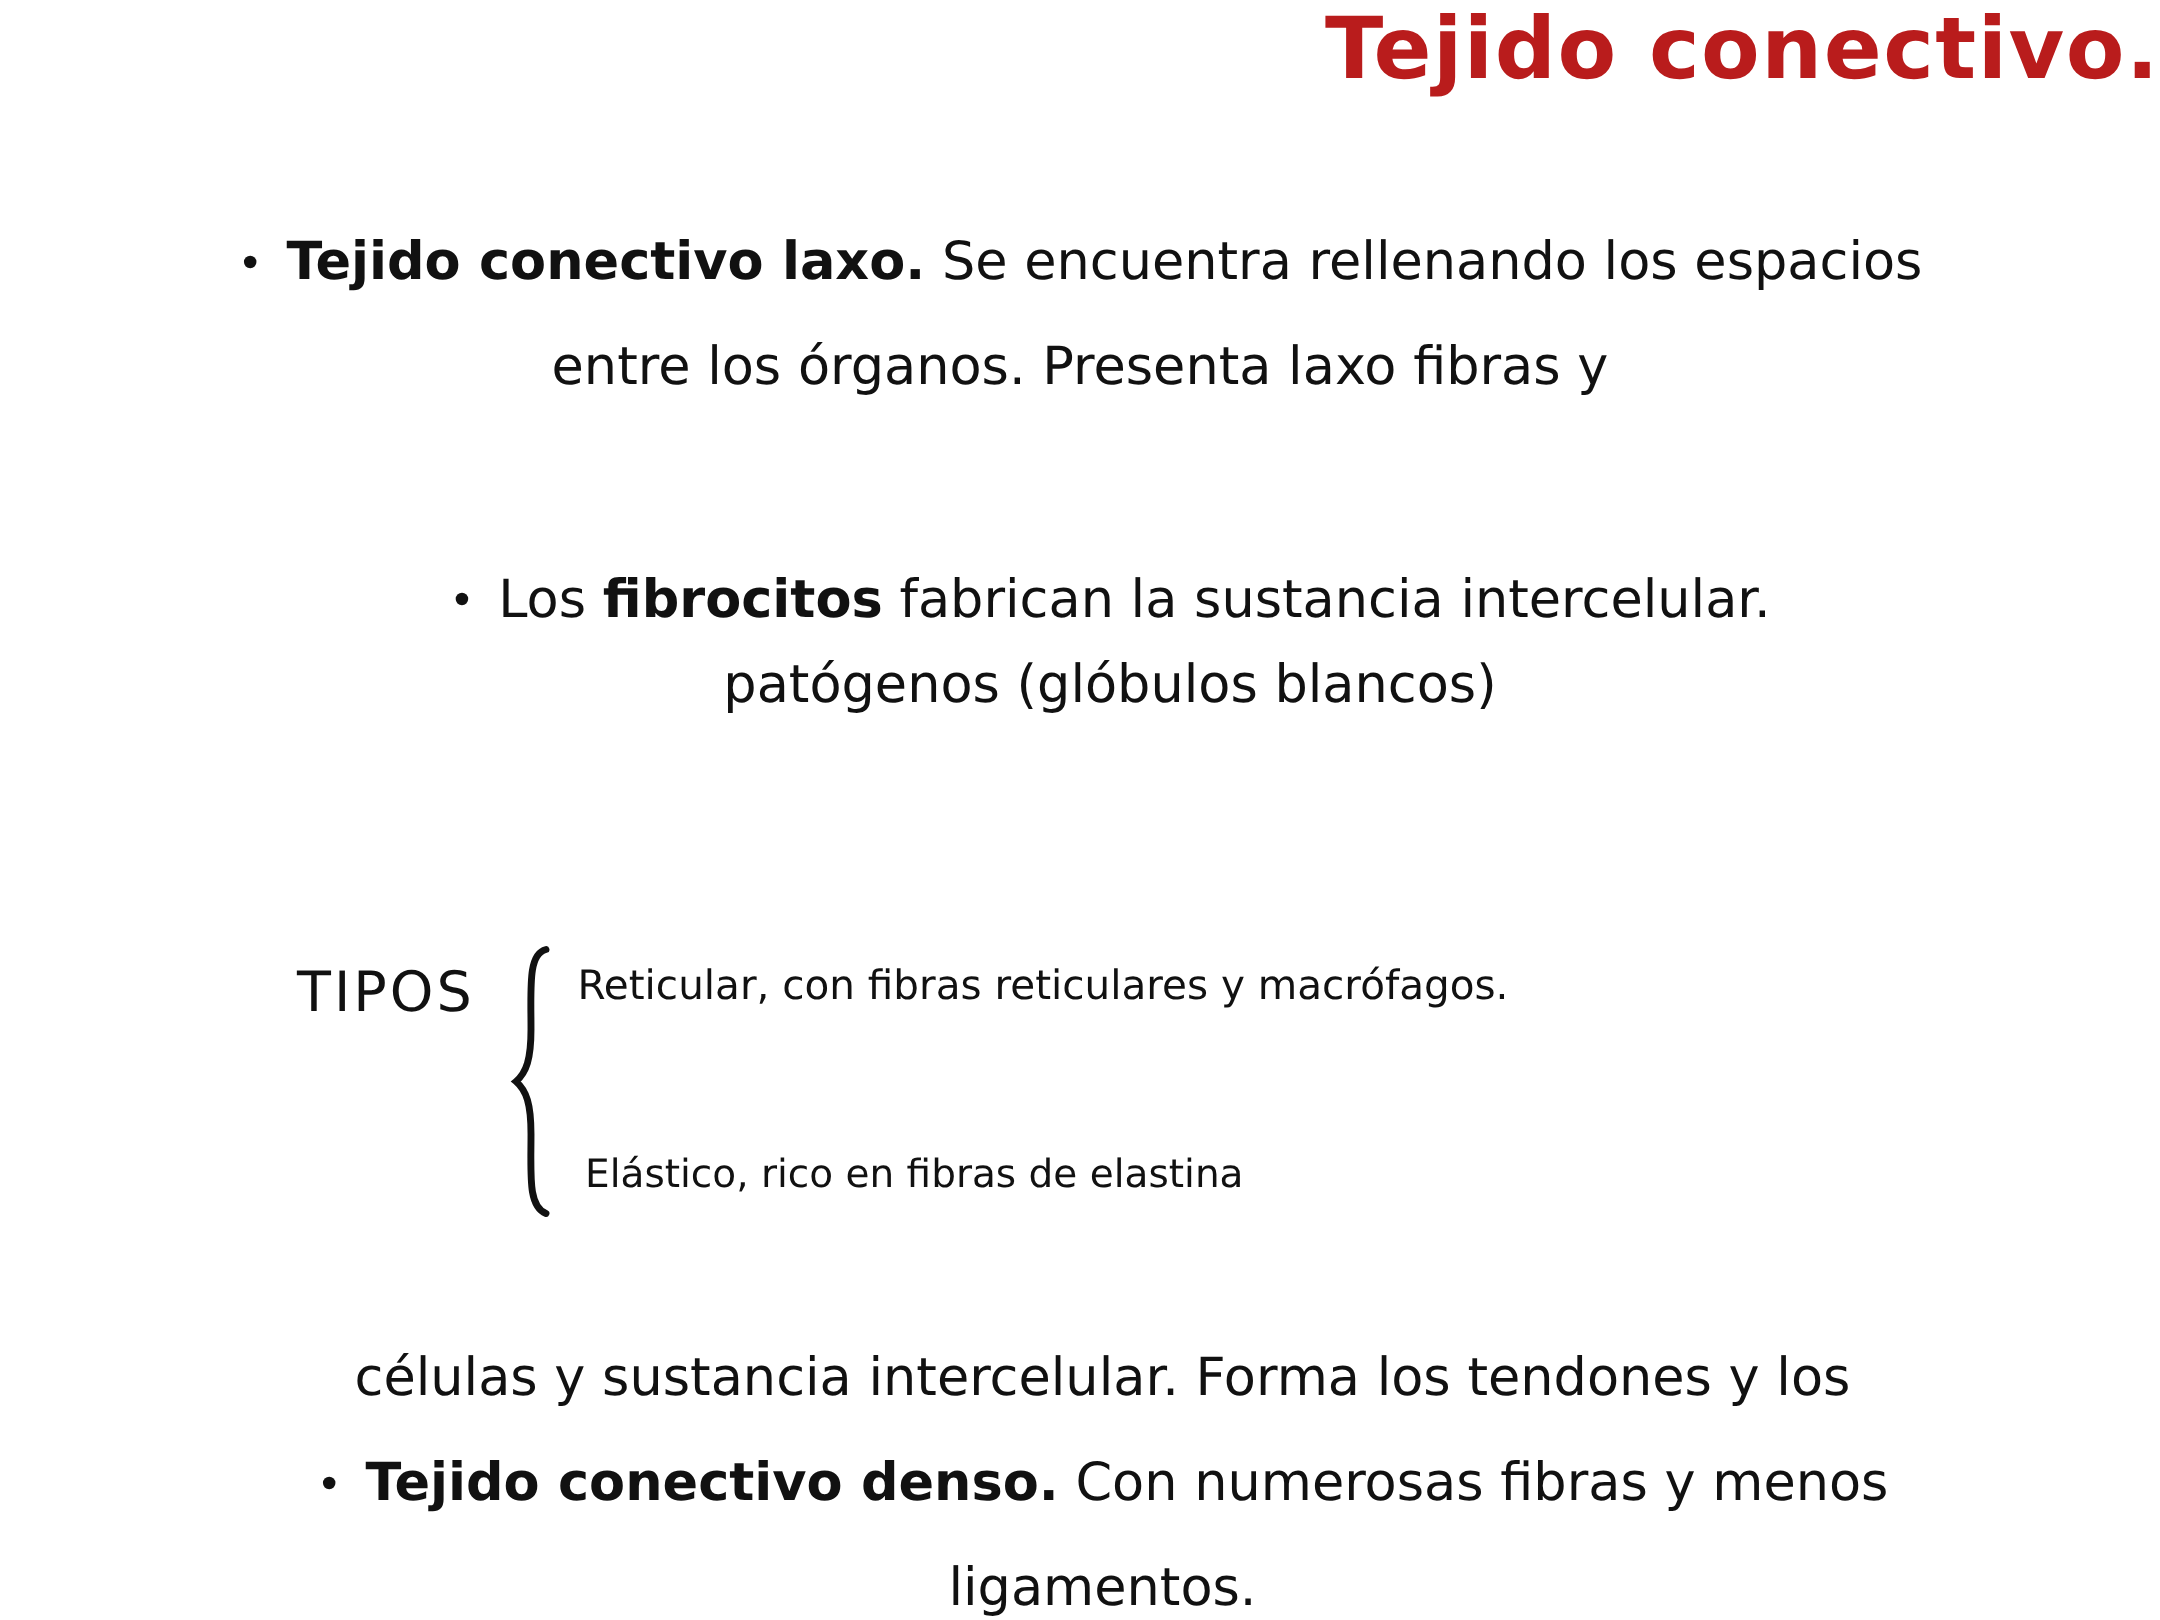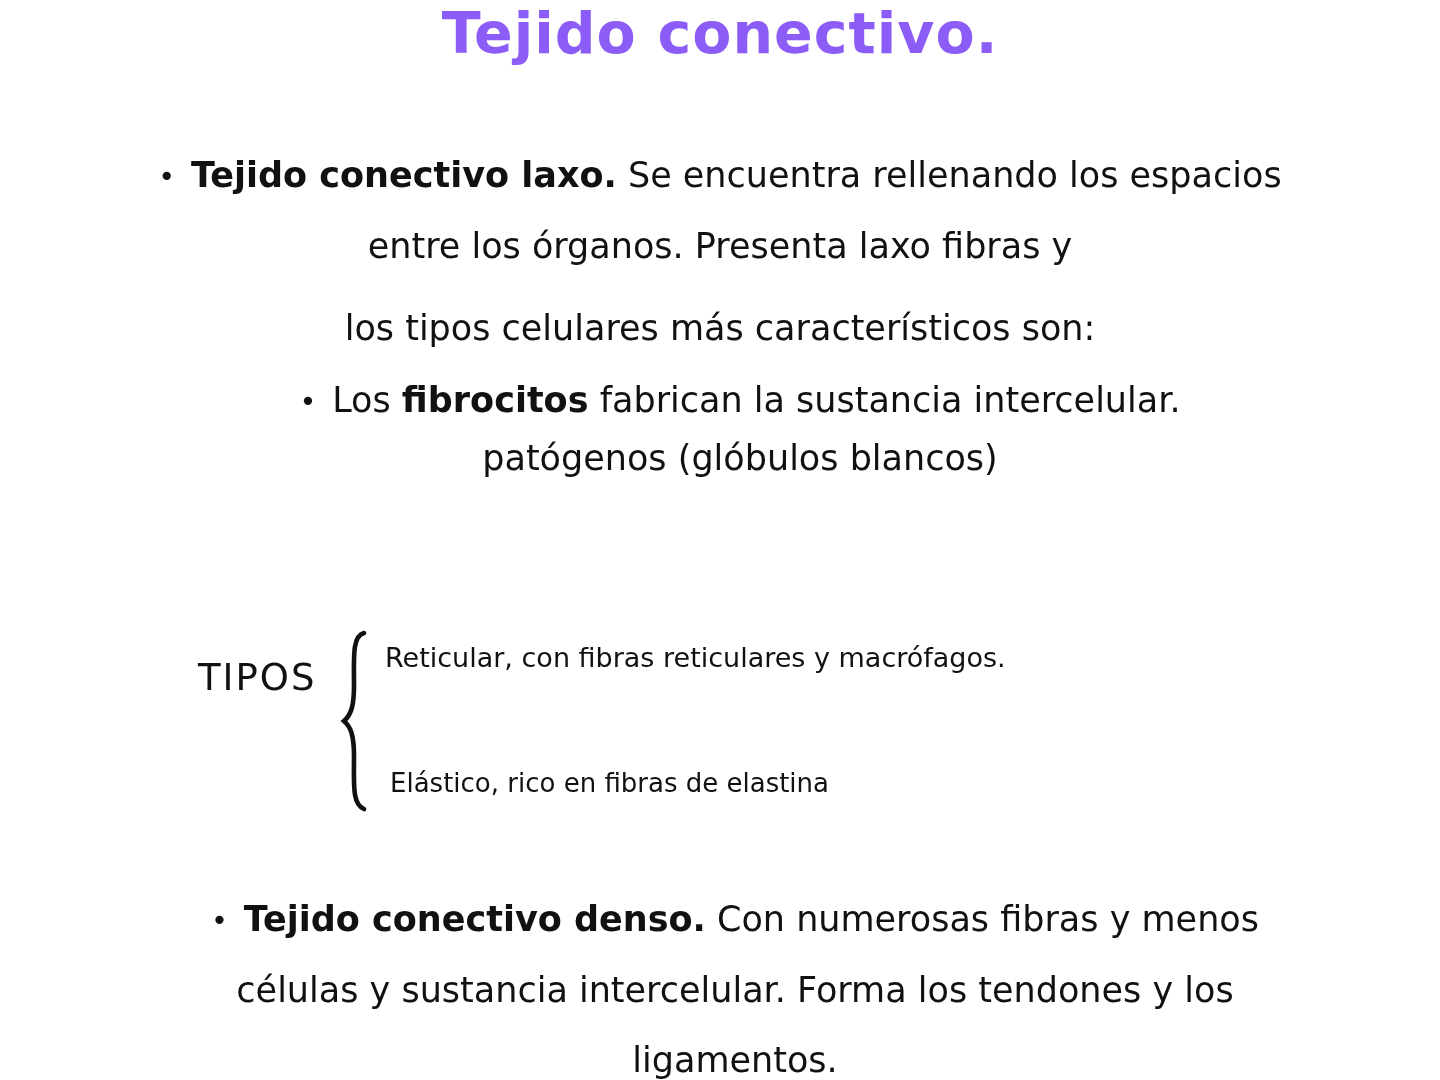--- a/index.html
+++ b/index.html
@@ -58,21 +58,20 @@
     margin-right: 0.55em;
     vertical-align: 1px;
   }
   b { font-weight: 700; }
   .tipos-label {
     position: absolute;
     left: 198px;
     top: 640px;
     font-size: 37px;
     letter-spacing: 2px;
-    margin-top: 16px;
   }
   .brace {
     position: absolute;
     left: 336px;
     top: 628px;
     width: 34px;
     height: 186px;
   }
   .tipos-item-1 {
     position: absolute;
@@ -90,48 +89,47 @@
     top: 884px;
     left: 105px;
     width: 1260px;
   }
 </style>
 </head>
 <body>
 
 <div class="slide" style="background: rgb(255, 255, 255); color: rgb(17, 17, 17);">
 
-  <h1 class="title" style="color: #8b5cf6;">Tejido conectivo.</h1>
+  <h1 class="title" style="color: #b91c1c; text-align: right;">Tejido conectivo.</h1>
 
   <div class="para para-laxo">
     <div class="line"><span class="bullet">•</span><b>Tejido conectivo laxo.</b>
       <span>Se encuentra rellenando los espacios</span>
     </div>
     <div class="line">entre los órganos. Presenta laxo fibras y</div>
-    <div class="line line-gap">los tipos celulares más característicos son:</div>
   </div>
 
   <div class="para sub-bullets">
     <div class="line"><span class="bullet">•</span><span>Los</span>
       <b>fibrocitos</b>
       <span>fabrican la sustancia intercelular.</span>
     </div>
     <div class="line">patógenos (glóbulos blancos)</div>
   </div>
 
   <div class="tipos-label">TIPOS</div>
 
   <svg class="brace" viewBox="0 0 34 186" xmlns="http://www.w3.org/2000/svg" aria-hidden="true">
     <path d="M 28 5 C 16 8 18 30 18 58 C 18 78 15 87 8 93 C 15 99 18 108 18 128 C 18 156 16 176 28 181" fill="none" stroke="#111111" stroke-width="4.6" stroke-linecap="round"></path>
   </svg>
 
   <div class="tipos-item-1">Reticular, con fibras reticulares y macrófagos.</div>
   <div class="tipos-item-2">Elástico, rico en fibras de elastina</div>
 
   <div class="para para-denso">
+    <div class="line">células y sustancia intercelular. Forma los tendones y los</div>
     <div class="line"><span class="bullet">•</span><b>Tejido conectivo denso.</b>
       <span>Con numerosas fibras y menos</span>
     </div>
-    <div class="line">células y sustancia intercelular. Forma los tendones y los</div>
     <div class="line">ligamentos.</div>
   </div>
 
 </div>
 
 </body></html>

